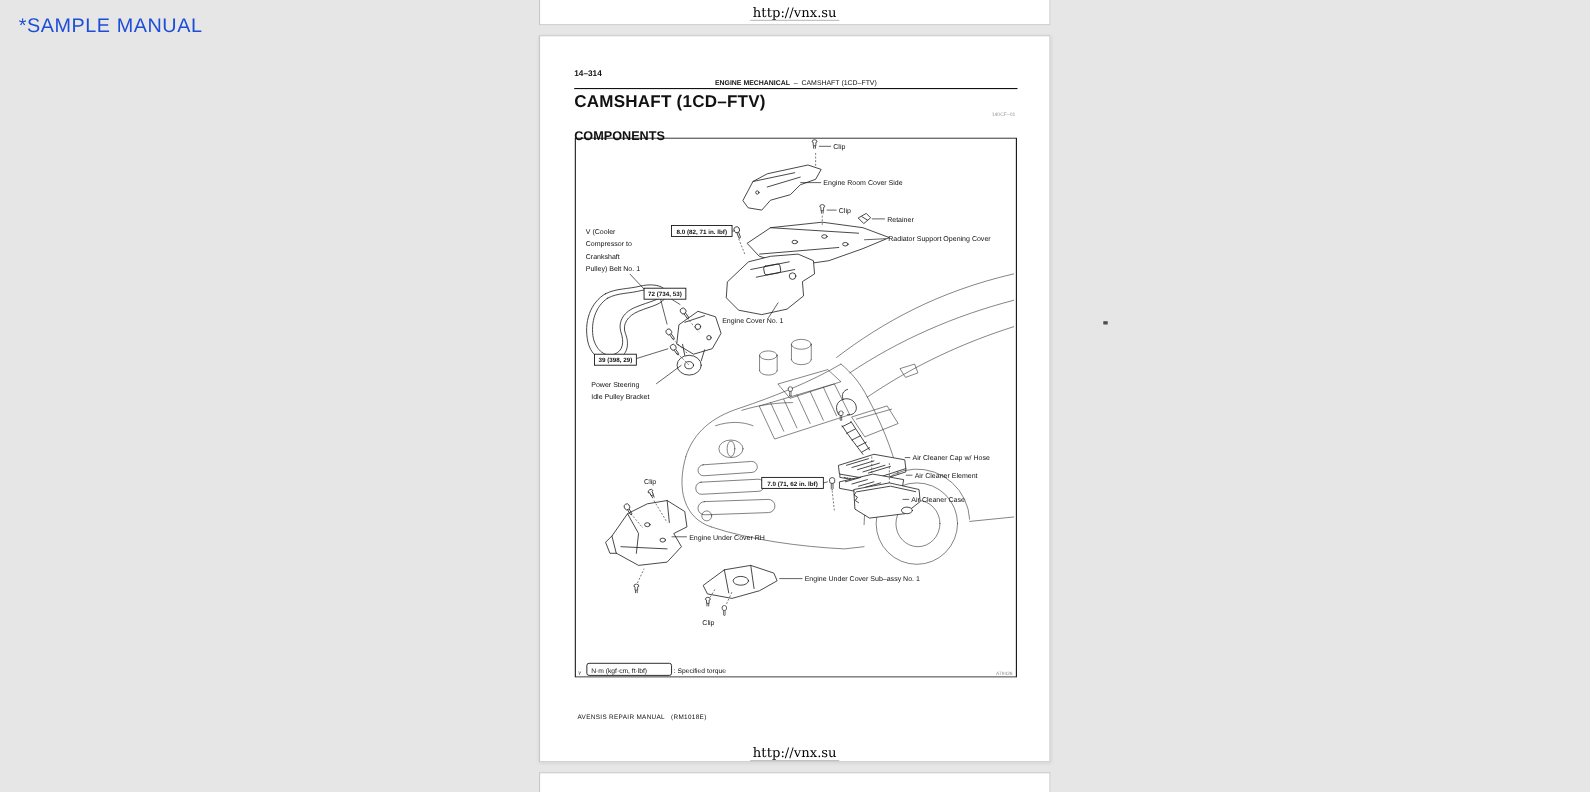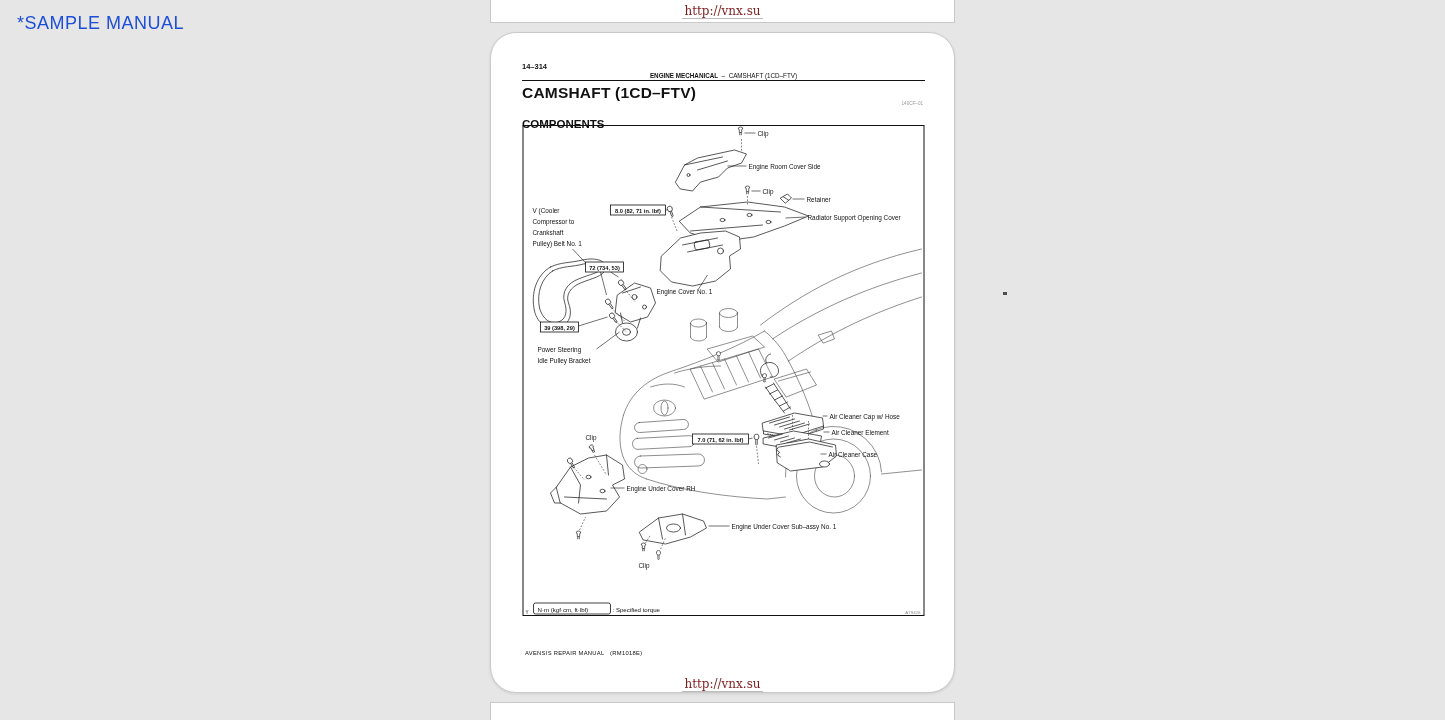--- a/index.html
+++ b/index.html
@@ -11,25 +11,25 @@
   }
   .sample-title{
     position:absolute;left:17px;top:13px;
     font-size:18px;letter-spacing:0.5px;color:#1d4ed8;
   }
   .page{
     position:absolute;left:490px;width:465px;background:#fff;
     border:1px solid #c9c9c9;box-sizing:border-box;
   }
   .page-top{top:-3px;height:26px;}
-  .page-main{top:32px;height:661px;box-shadow:0 1px 3px rgba(0,0,0,0.10);border-radius:26px;}
+  .page-main{top:32px;height:661px;box-shadow:0 1px 3px rgba(0,0,0,0.10);}
   .page-bottom{top:702px;height:30px;}
   .wm{
     position:absolute;left:0;right:0;text-align:center;
-    font-family:"DejaVu Serif",serif;font-size:12px;color:#7f1d1d;
+    font-family:"DejaVu Serif",serif;font-size:12px;color:#000000;
   }
   .wm span{border-bottom:1px solid #bdbbbb;padding:0 2px;}
   .wm-top{bottom:4px;}
   .wm-bottom{top:644px;}
   .pg-num{position:absolute;left:31px;top:29px;font-size:7.5px;font-weight:bold;}
   .hdr-line{
     position:absolute;left:31px;top:39px;width:403px;text-align:center;
     font-size:6.3px;white-space:pre;
   }
   .hdr-line .sec{font-weight:bold;}

